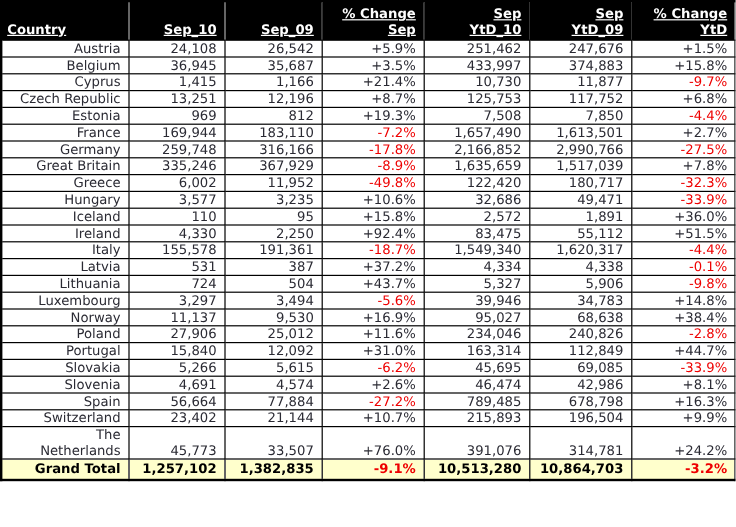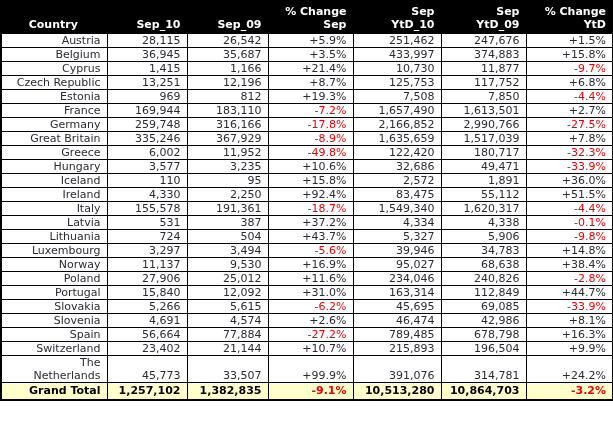--- a/index.html
+++ b/index.html
@@ -39,23 +39,24 @@
     background: #000000;
     color: #ffffff;
     font-weight: bold;
     font-size: 11px;
     text-align: right;
     vertical-align: bottom;
     white-space: pre-line;
     height: 28px;
     padding: 1px 6px 2px 3px;
     line-height: 13px;
+    text-decoration: underline;
   }
   thead th:first-child {
-    text-align: center;
+    text-align: left;
     padding-left: 4px;
   }
 
   tbody td {
     height: 13px;
     line-height: 13px;
     padding: 0 6px 0 3px;
     text-align: right;
     vertical-align: bottom;
     white-space: nowrap;
@@ -103,21 +104,21 @@
 YtD_10</th>
         <th>Sep
 YtD_09</th>
         <th>% Change
 YtD</th>
       </tr>
     </thead>
     <tbody>
         <tr>
           <td class="country">Austria</td>
-          <td class="num">28,115</td>
+          <td class="num">24,108</td>
           <td class="num">26,542</td>
           <td class="num">+5.9%</td>
           <td class="num">251,462</td>
           <td class="num">247,676</td>
           <td class="num">+1.5%</td>
         </tr>
         <tr>
           <td class="country">Belgium</td>
           <td class="num">36,945</td>
           <td class="num">35,687</td>
@@ -313,21 +314,21 @@
           <td class="num">+10.7%</td>
           <td class="num">215,893</td>
           <td class="num">196,504</td>
           <td class="num">+9.9%</td>
         </tr>
         <tr class="two-line">
           <td class="country">The
 Netherlands</td>
           <td class="num">45,773</td>
           <td class="num">33,507</td>
-          <td class="num">+99.9%</td>
+          <td class="num">+76.0%</td>
           <td class="num">391,076</td>
           <td class="num">314,781</td>
           <td class="num">+24.2%</td>
         </tr>
         <tr class="total">
           <td class="country">Grand Total</td>
           <td class="num">1,257,102</td>
           <td class="num">1,382,835</td>
           <td class="num neg">-9.1%</td>
           <td class="num">10,513,280</td>

